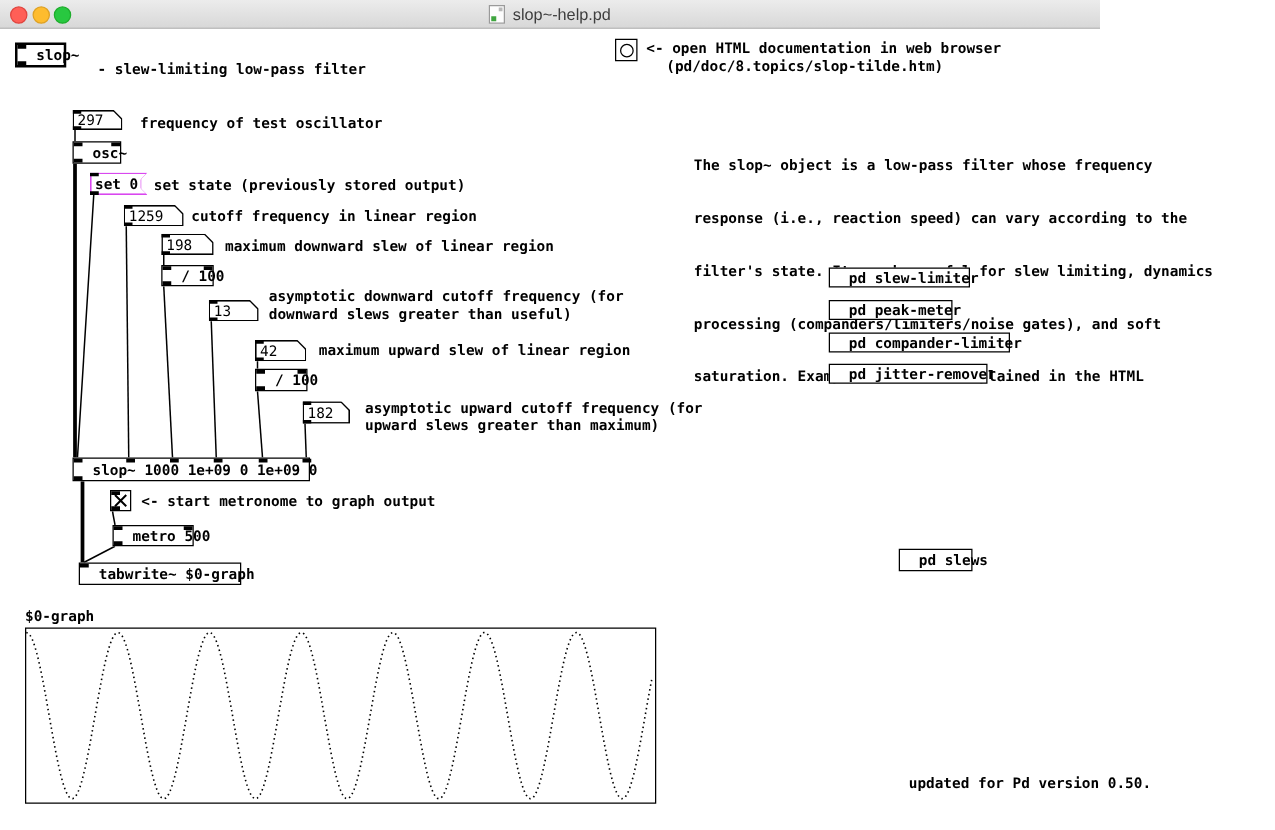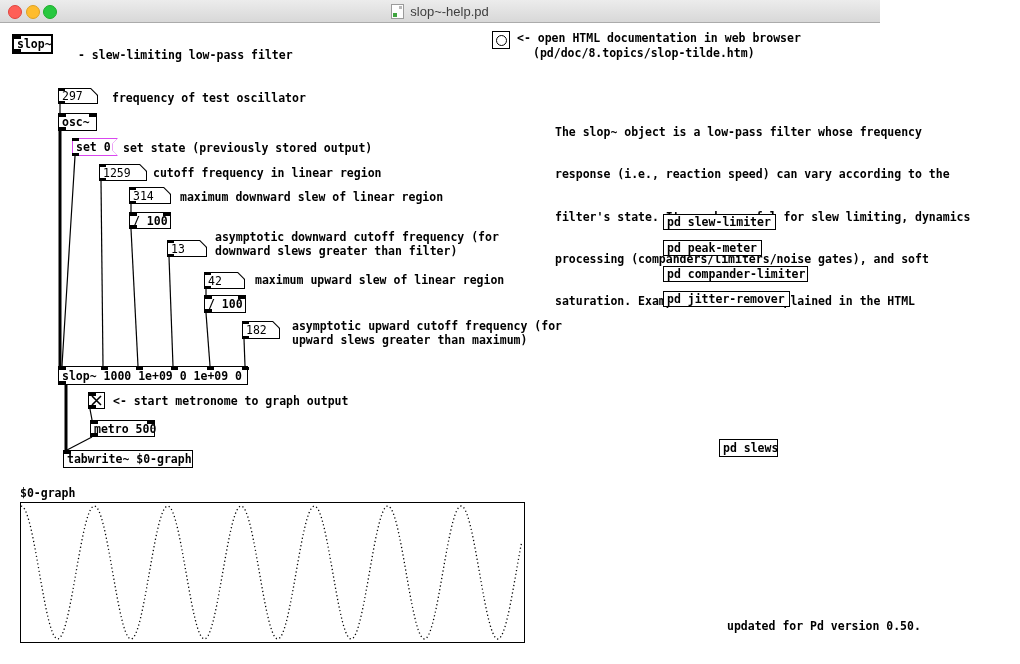--- a/index.html
+++ b/index.html
@@ -24,21 +24,21 @@
   .doc-icon{width:11px;height:13px;background:#fdfdfd;border:1px solid #9a9a9a;position:relative;}
   .doc-icon::after{content:"";position:absolute;left:1px;bottom:1px;width:4px;height:4px;background:#3fa53f;}
   .doc-icon::before{content:"";position:absolute;right:1px;top:1px;width:3px;height:3px;background:#b8b8b8;}
   .win-title{font-family:"Liberation Sans",sans-serif;font-size:13px;color:#3e3e3e;}
 
   
   .cm{position:absolute;font-size:11.5px;font-weight:700;line-height:14px;white-space:pre;z-index:2;}
   .obox{
     position:absolute;background:#fff;border:1px solid #000;z-index:2;
     font-size:11.5px;font-weight:700;white-space:pre;
-    display:flex;align-items:center;padding-left:3px;box-sizing:border-box;
+    display:flex;align-items:center;padding-left:15px;box-sizing:border-box;
   }
   .obox.thick{border-width:2px;}
   .nbox{
     position:absolute;background:#000;z-index:2;
     clip-path:polygon(0 0,calc(100% - 7px) 0,100% 7px,100% 100%,0 100%);
   }
   .nbox-in{
     position:absolute;inset:1px;background:#fff;
     clip-path:polygon(0 0,calc(100% - 6.5px) 0,100% 6.5px,100% 100%,0 100%);
     font-size:11.5px;font-weight:400;white-space:pre;
@@ -120,35 +120,35 @@
 <div class="cm" style="left:123px;top:141px">set state (previously stored output)</div>
 
 <div class="nbox" id="box-num1259" style="left:99px;top:164px;width:48px;height:17px">
   <div class="nbox-in">1259</div>
 <div class="nub" style="left: 0px; top: 0px;"></div>
     <div class="nub" style="left: 0px; bottom: 0px;"></div>
   </div>
 <div class="cm" style="left:153px;top:166px">cutoff frequency in linear region</div>
 
 <div class="nbox" id="box-num198" style="left:129px;top:187px;width:42px;height:17px">
-  <div class="nbox-in">314</div>
+  <div class="nbox-in">198</div>
 <div class="nub" style="left: 0px; top: 0px;"></div>
     <div class="nub" style="left: 0px; bottom: 0px;"></div>
   </div>
 <div class="cm" style="left:180px;top:190px">maximum downward slew of linear region</div>
 
 <div class="obox" id="box-div1" style="left:129px;top:212px;width:42px;height:17px">/ 100<div class="nub" style="left: 0px; top: 0px;"></div><div class="nub" style="right: 0px; top: 0px;"></div><div class="nub" style="left: 0px; bottom: 0px;"></div></div>
 
 <div class="nbox" id="box-num13" style="left:167px;top:240px;width:40px;height:17px">
   <div class="nbox-in">13</div>
 <div class="nub" style="left: 0px; top: 0px;"></div>
     <div class="nub" style="left: 0px; bottom: 0px;"></div>
   </div>
 <div class="cm" style="left:215px;top:230px">asymptotic downward cutoff frequency (for</div>
-<div class="cm" style="left:215px;top:244px">downward slews greater than filter)</div>
+<div class="cm" style="left:215px;top:244px">downward slews greater than useful)</div>
 
 <div class="nbox" id="box-num42" style="left:204px;top:272px;width:41px;height:17px">
   <div class="nbox-in">42</div>
 <div class="nub" style="left: 0px; top: 0px;"></div>
     <div class="nub" style="left: 0px; bottom: 0px;"></div>
   </div>
 <div class="cm" style="left:255px;top:273px">maximum upward slew of linear region</div>
 
 <div class="obox" id="box-div2" style="left:204px;top:295px;width:42px;height:18px">/ 100<div class="nub" style="left: 0px; top: 0px;"></div><div class="nub" style="right: 0px; top: 0px;"></div><div class="nub" style="left: 0px; bottom: 0px;"></div></div>
 

